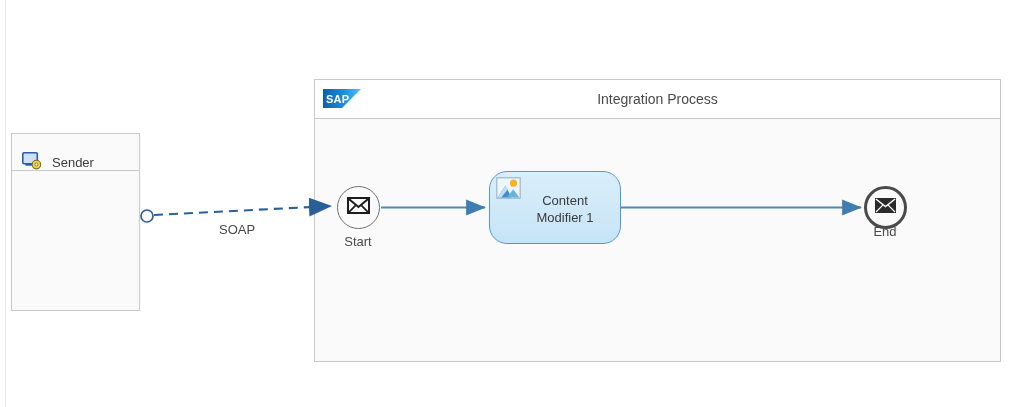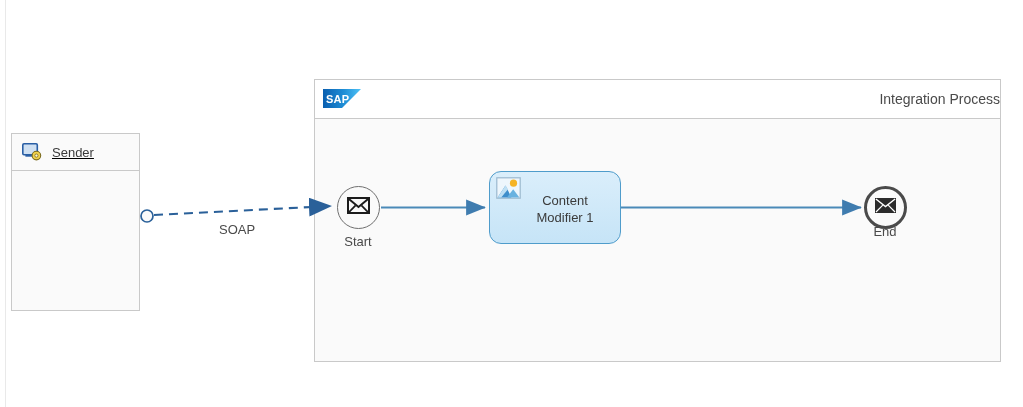--- a/index.html
+++ b/index.html
@@ -42,23 +42,22 @@
   }
   .sender-header {
     position: absolute;
     left: 0;
     top: 0;
     right: 0;
     height: 37px;
     border-bottom: 1px solid #c9c9c9;
     background: #fafafa;
     display: flex;
-    align-items: center;
-    box-sizing: border-box;
-    text-decoration: underline;
+    align-items: flex-end;
+    box-sizing: border-box;
   }
   .sender-icon {
     width: 20px;
     height: 18px;
     margin-left: 10px;
     margin-right: 10px;
     flex: 0 0 auto;
     position: relative;
   }
   .sender-label {
@@ -95,21 +94,21 @@
     height: 39px;
     border-bottom: 1px solid #c9c9c9;
     background: #ffffff;
     box-sizing: border-box;
   }
   .process-title {
     position: absolute;
     left: 0;
     right: 0;
     top: 11px;
-    text-align: right;
+    text-align: center;
     font-size: 14px;
     color: #4a4a4a;
   }
   .sap-logo {
     position: absolute;
     left: 8px;
     top: 9px;
     width: 38px;
     height: 19px;
   }
@@ -160,21 +159,21 @@
   }
   .start-caption { left: 318px; top: 234px; width: 80px; text-align: center; }
   .end-caption   { left: 845px; top: 224px; width: 80px; }
 
   .content-modifier {
     position: absolute;
     left: 489px;
     top: 171px;
     width: 132px;
     height: 73px;
-    border-radius: 12px;
+    border-radius: 18px;
     border: 1.5px solid #4f9ccb;
     background: linear-gradient(180deg, #daeefb 0%, #c6e4f7 100%);
     box-sizing: border-box;
     padding-left: 44px;
   }
   .cm-icon {
     position: absolute;
     left: 6px;
     top: 5px;
     width: 25px;

